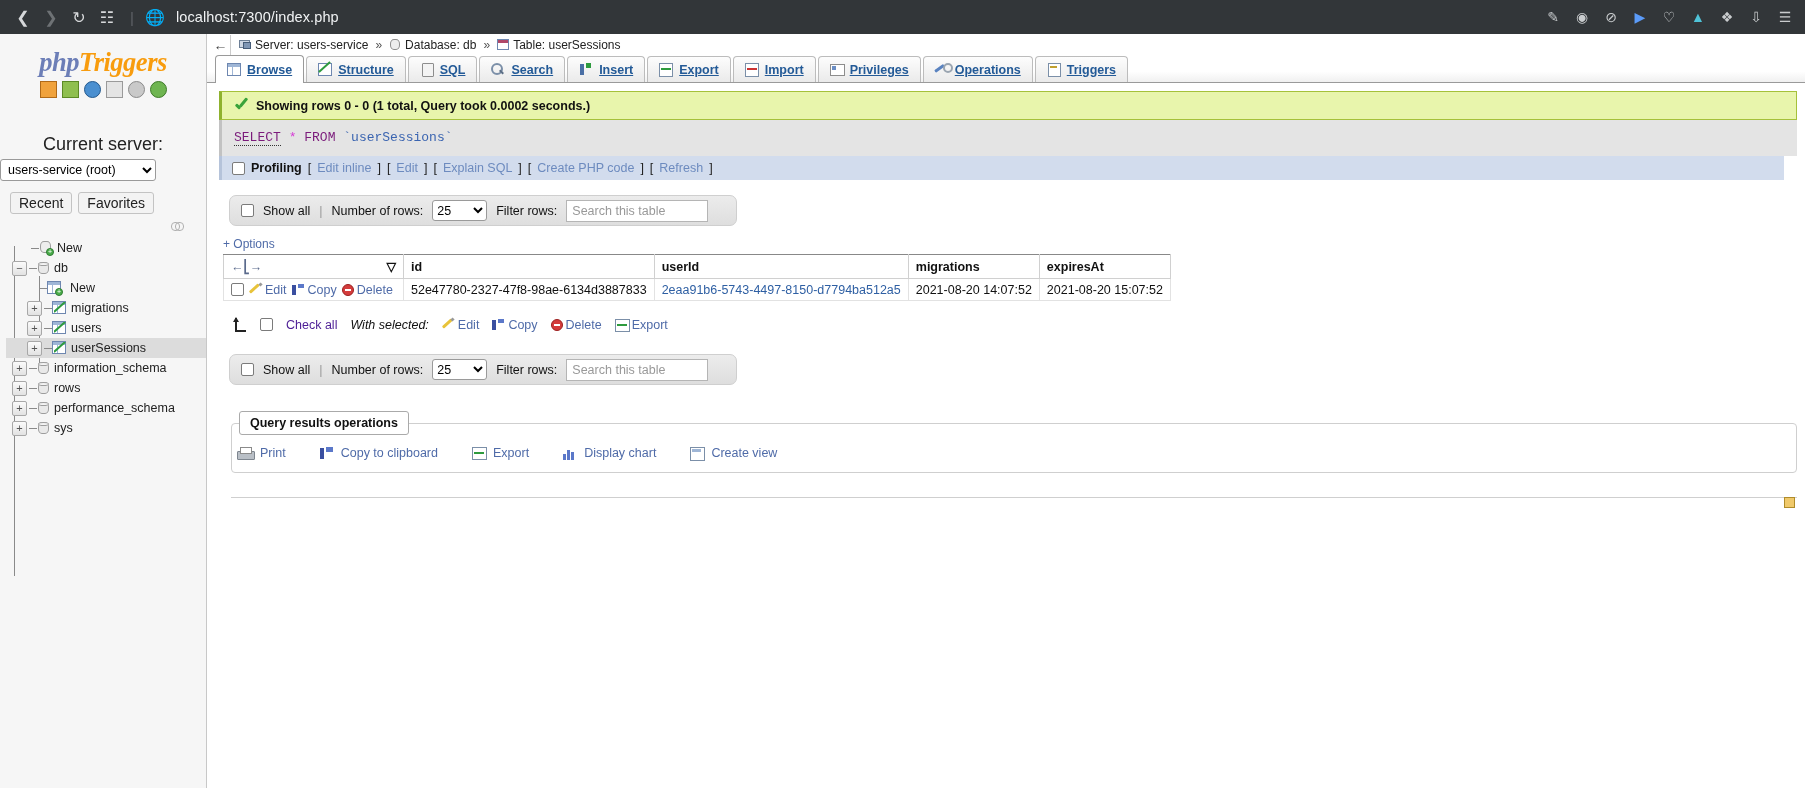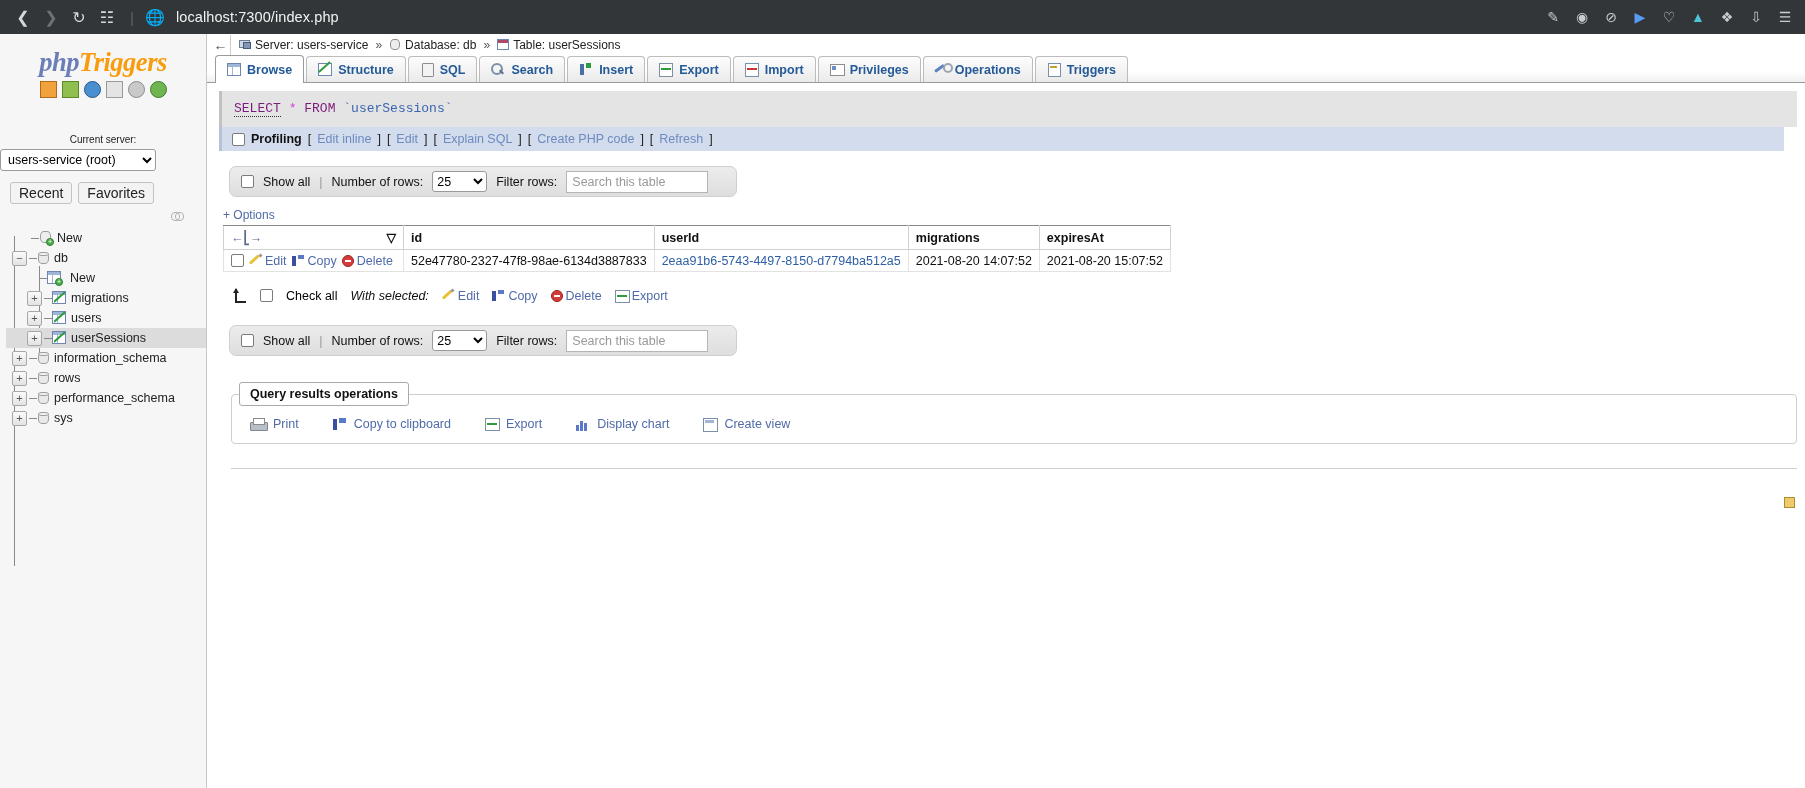--- a/index.html
+++ b/index.html
@@ -60,21 +60,21 @@
     margin: 5px 0 3px 0;
   }
   .logo .php { color: #6c7eb7; }
   .logo .mya { color: #f89c0e; }
   .logo-icons {
     display: flex; justify-content: center; gap: 5px;
     margin: 3px 0 5px 0;
   }
   .lg-ic { width: 17px; height: 17px; display: inline-block; position: relative; }
   .current-server {
-    text-align: center; font-size: 10px; color: #222; margin-bottom: 4px; margin-top: 36px;
+    text-align: center; font-size: 18px; color: #222; margin-bottom: 4px; margin-top: 36px;
   }
   .server-select-wrap { display: flex; justify-content: flex-start; }
   select.server-select {
     width: 156px; height: 22px;
     font-family: "Liberation Sans", sans-serif;
     font-size: 12.5px;
     border: 1px solid #9a9a9a;
     border-radius: 3px;
     background: #fff;
     padding: 1px 3px;
@@ -225,20 +225,21 @@
     padding: 0 11px;
     font-size: 12.5px;
     font-weight: bold;
     color: #235a97;
     border: 1px solid #bcbcbc;
     border-bottom: none;
     border-radius: 4px 4px 0 0;
     background: linear-gradient(#fdfdfd, #eaeaea);
     margin-right: 2px;
     position: relative;
+    text-decoration: underline;
   }
   .tab.active {
     background: #fff;
     color: #235a97;
     border-color: #9a9a9a;
     height: 28px;
     z-index: 2;
     margin-bottom: -1px;
   }
   .tab-ic { width: 14px; height: 13px; position: relative; flex: 0 0 auto; }
@@ -507,21 +508,21 @@
     font-weight: bold;
     color: #111;
     position: relative;
     z-index: 2;
     margin-left: 8px;
   }
   .fs-body {
     border: 1px solid #cfcfcf;
     border-radius: 4px;
     margin-top: -12px;
-    padding: 22px 10px 12px 18px;
+    padding: 22px 10px 12px 5px;
     display: flex;
     align-items: center;
     gap: 34px;
     background: #fff;
   }
   .op-item { display: inline-flex; align-items: center; gap: 7px; font-size: 12.5px; color: #4f6ba8; }
   .print-ic { width: 16px; height: 13px; position: relative; }
   .print-ic:before { content: ""; position: absolute; left: 0; top: 4px; width: 16px; height: 7px; background: #b9bfc6; border: 1px solid #7e868f; border-radius: 1px; }
   .print-ic:after { content: ""; position: absolute; left: 3px; top: 0px; width: 10px; height: 5px; background: #fff; border: 1px solid #8a8a8a; }
   .clip-ic { width: 14px; height: 13px; position: relative; }
@@ -766,20 +767,24 @@
         <span>Operations</span>
       </div>
       <div class="tab">
         <span class="tab-ic ic-trig"></span>
         <span>Triggers</span>
       </div>
     </div>
 
     <div class="content">
 
+      <div class="success-bar">
+        <span class="check-ic"></span>
+        <span>Showing rows 0 - 0 (1 total, Query took 0.0002 seconds.)</span>
+      </div>
 
       <div class="sql-box">
         <span class="kw">SELECT</span>
         <span class="star">*</span>
         <span class="kw2">FROM</span>
         <span class="ident">`userSessions`</span>
       </div>
 
       <div class="profiling-bar">
         <input type="checkbox" style="">
@@ -855,21 +860,21 @@
             <td>2021-08-20 15:07:52</td>
           </tr>
         </tbody>
       </table>
 
       <div class="withsel-bar">
         <span class="arrow-ic">
             <span class="arrow-head"></span>
           </span>
         <input type="checkbox" style="">
-        <span style="color:#000000;">Check all</span>
+        <span style="color:#4c1d95;">Check all</span>
         <span class="ital">With selected:</span>
         <span class="act">
           <span class="pencil-ic"></span>
           <span>Edit</span>
         </span>
         <span class="act">
           <span class="copy-ic"></span>
           <span>Copy</span>
         </span>
         <span class="act">

